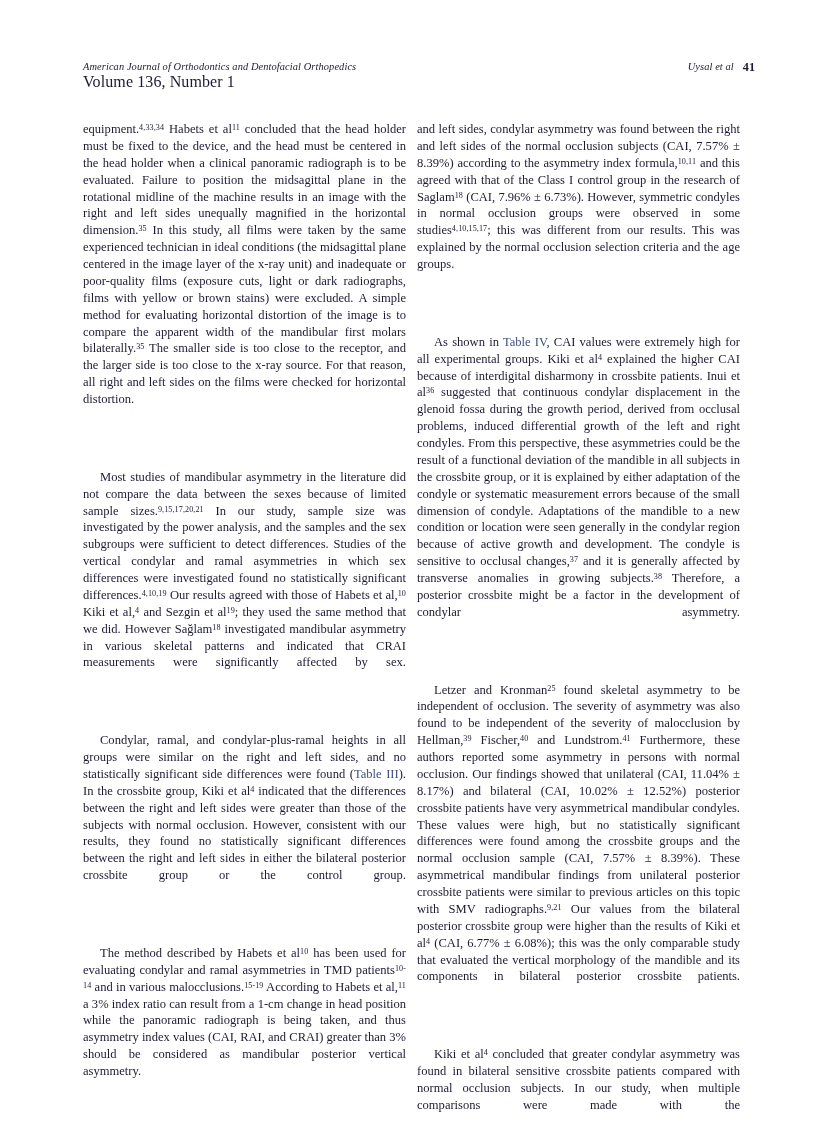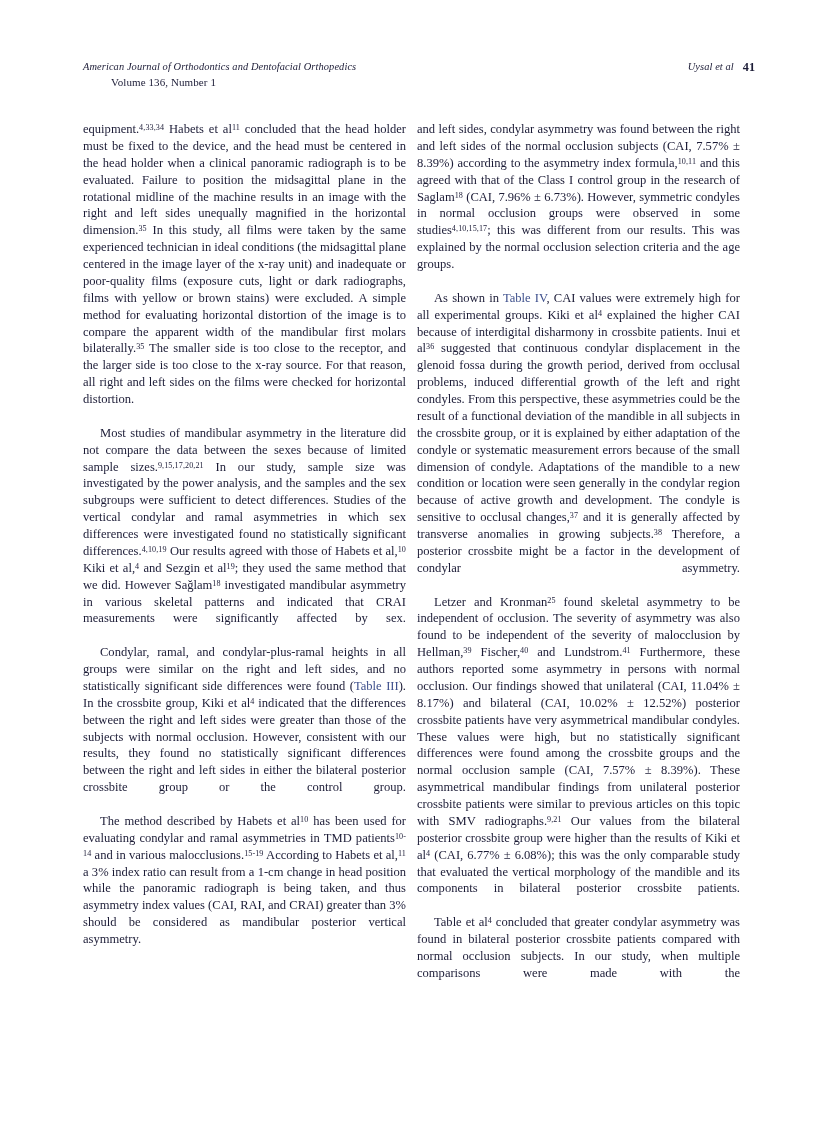--- a/index.html
+++ b/index.html
@@ -55,23 +55,22 @@
     font-style: italic;
     font-size: 10.4px;
     letter-spacing: 0.1px;
   }
   .rh-folio {
     font-weight: bold;
     font-size: 12.2px;
     font-style: normal;
   }
   .rh-volume {
-    font-size: 11px;
+    font-size: 16px;
     letter-spacing: 0.1px;
-    margin-left: 28px;
   }
 
   
   .columns {
     position: absolute;
     left: 83px;
     top: 121px;
     width: 674px;
     display: flex;
     gap: 11px;
@@ -85,20 +84,21 @@
     margin: 0;
     font-size: 12.55px;
     line-height: 16.88px;
     text-align: justify;
     text-justify: inter-word;
     hyphens: none;
     word-spacing: -0.1px;
   }
   p.para.indent {
     text-indent: 17px;
+    margin-top: 44px;
   }
 
   sup {
     font-size: 8.1px;
     line-height: 0;
     vertical-align: 0.42em;
     letter-spacing: 0.1px;
   }
 
   .tref {
@@ -134,17 +134,17 @@
     <div class="col" id="left-col">
         <p class="para" id="para-equipment"><span>equipment.</span><sup>4,33,34</sup><span> Habets et al</span><sup>11</sup><span> concluded that the head holder must be fixed to the device, and the head must be centered in the head holder when a clinical panoramic radiograph is to be evaluated. Failure to position the midsagittal plane in the rotational midline of the machine results in an image with the right and left sides unequally magnified in the horizontal dimension.</span><sup>35</sup><span> In this study, all films were taken by the same experienced technician in ideal conditions (the midsagittal plane centered in the image layer of the x-ray unit) and inadequate or poor-quality films (exposure cuts, light or dark radiographs, films with yellow or brown stains) were excluded. A simple method for evaluating horizontal distortion of the image is to compare the apparent width of the mandibular first molars bilaterally.</span><sup>35</sup><span> The smaller side is too close to the receptor, and the larger side is too close to the x-ray source. For that reason, all right and left sides on the films were checked for horizontal distortion.</span></p>
         <p class="para indent" id="para-most-studies"><span>Most studies of mandibular asymmetry in the literature did not compare the data between the sexes because of limited sample sizes.</span><sup>9,15,17,20,21</sup><span> In our study, sample size was investigated by the power analysis, and the samples and the sex subgroups were sufficient to detect differences. Studies of the vertical condylar and ramal asymmetries in which sex differences were investigated found no statistically significant differences.</span><sup>4,10,19</sup><span> Our results agreed with those of Habets et al,</span><sup>10</sup><span> Kiki et al,</span><sup>4</sup><span> and Sezgin et al</span><sup>19</sup><span>; they used the same method that we did. However Sağlam</span><sup>18</sup><span> investigated mandibular asymmetry in various skeletal patterns and indicated that CRAI measurements were significantly affected by sex.</span></p>
         <p class="para indent" id="para-condylar-ramal"><span>Condylar, ramal, and condylar-plus-ramal heights in all groups were similar on the right and left sides, and no statistically significant side differences were found (</span><span class="tref">Table III</span><span>). In the crossbite group, Kiki et al</span><sup>4</sup><span> indicated that the differences between the right and left sides were greater than those of the subjects with normal occlusion. However, consistent with our results, they found no statistically significant differences between the right and left sides in either the bilateral posterior crossbite group or the control group.</span></p>
         <p class="para indent" id="para-method-habets"><span>The method described by Habets et al</span><sup>10</sup><span> has been used for evaluating condylar and ramal asymmetries in TMD patients</span><sup>10-14</sup><span> and in various malocclusions.</span><sup>15-19</sup><span> According to Habets et al,</span><sup>11</sup><span> a 3% index ratio can result from a 1-cm change in head position while the panoramic radiograph is being taken, and thus asymmetry index values (CAI, RAI, and CRAI) greater than 3% should be considered as mandibular posterior vertical asymmetry.</span></p>
       </div>
     <div class="col" id="right-col">
         <p class="para" id="para-and-left-sides"><span>and left sides, condylar asymmetry was found between the right and left sides of the normal occlusion subjects (CAI, 7.57% ± 8.39%) according to the asymmetry index formula,</span><sup>10,11</sup><span> and this agreed with that of the Class I control group in the research of Saglam</span><sup>18</sup><span> (CAI, 7.96% ± 6.73%). However, symmetric condyles in normal occlusion groups were observed in some studies</span><sup>4,10,15,17</sup><span>; this was different from our results. This was explained by the normal occlusion selection criteria and the age groups.</span></p>
         <p class="para indent" id="para-as-shown-table4"><span>As shown in </span><span class="tref">Table IV</span><span>, CAI values were extremely high for all experimental groups. Kiki et al</span><sup>4</sup><span> explained the higher CAI because of interdigital disharmony in crossbite patients. Inui et al</span><sup>36</sup><span> suggested that continuous condylar displacement in the glenoid fossa during the growth period, derived from occlusal problems, induced differential growth of the left and right condyles. From this perspective, these asymmetries could be the result of a functional deviation of the mandible in all subjects in the crossbite group, or it is explained by either adaptation of the condyle or systematic measurement errors because of the small dimension of condyle. Adaptations of the mandible to a new condition or location were seen generally in the condylar region because of active growth and development. The condyle is sensitive to occlusal changes,</span><sup>37</sup><span> and it is generally affected by transverse anomalies in growing subjects.</span><sup>38</sup><span> Therefore, a posterior crossbite might be a factor in the development of condylar asymmetry.</span></p>
         <p class="para indent" id="para-letzer-kronman"><span>Letzer and Kronman</span><sup>25</sup><span> found skeletal asymmetry to be independent of occlusion. The severity of asymmetry was also found to be independent of the severity of malocclusion by Hellman,</span><sup>39</sup><span> Fischer,</span><sup>40</sup><span> and Lundstrom.</span><sup>41</sup><span> Furthermore, these authors reported some asymmetry in persons with normal occlusion. Our findings showed that unilateral (CAI, 11.04% ± 8.17%) and bilateral (CAI, 10.02% ± 12.52%) posterior crossbite patients have very asymmetrical mandibular condyles. These values were high, but no statistically significant differences were found among the crossbite groups and the normal occlusion sample (CAI, 7.57% ± 8.39%). These asymmetrical mandibular findings from unilateral posterior crossbite patients were similar to previous articles on this topic with SMV radiographs.</span><sup>9,21</sup><span> Our values from the bilateral posterior crossbite group were higher than the results of Kiki et al</span><sup>4</sup><span> (CAI, 6.77% ± 6.08%); this was the only comparable study that evaluated the vertical morphology of the mandible and its components in bilateral posterior crossbite patients.</span></p>
-        <p class="para indent" id="para-kiki-concluded"><span>Table et al</span><sup>4</sup><span> concluded that greater condylar asymmetry was found in bilateral posterior crossbite patients compared with normal occlusion subjects. In our study, when multiple comparisons were made with the</span></p>
+        <p class="para indent" id="para-kiki-concluded"><span>Kiki et al</span><sup>4</sup><span> concluded that greater condylar asymmetry was found in bilateral sensitive crossbite patients compared with normal occlusion subjects. In our study, when multiple comparisons were made with the</span></p>
       </div>
   </div>
 
 </div>
 
 </body></html>

